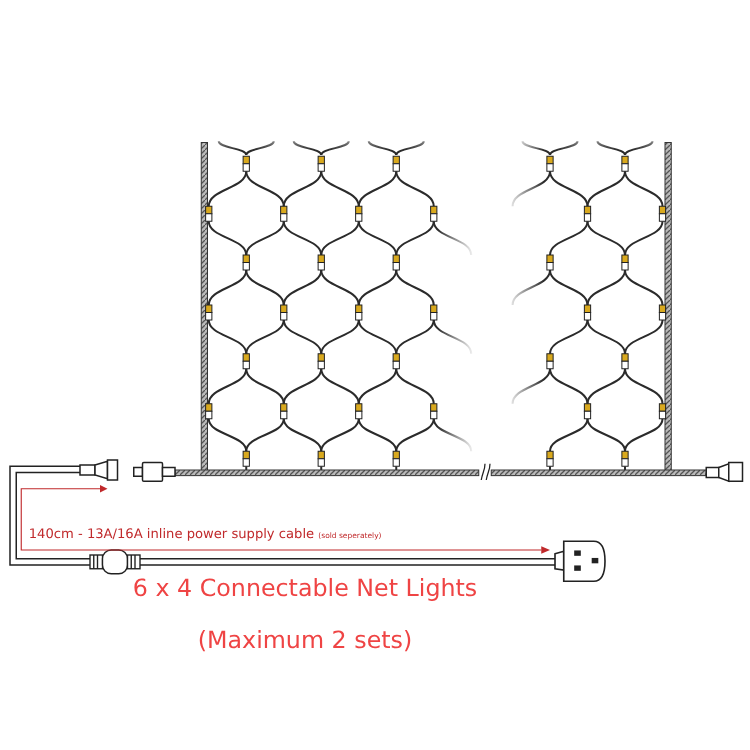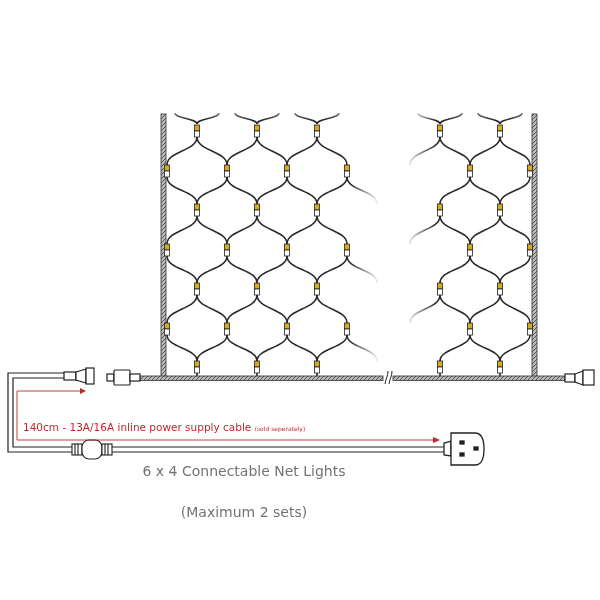--- a/index.html
+++ b/index.html
@@ -1,18 +1,18 @@
 <!DOCTYPE html>
 <html><head>
 <meta charset="utf-8">
 <style>
   html, body { margin: 0; padding: 0; background: #ffffff; }
   body { width: 600px; height: 600px; position: relative; overflow: hidden; font-family: "DejaVu Sans", sans-serif; }
   #diagram { position: absolute; left: 0; top: 0; width: 600px; height: 600px; }
-  .caption { position: absolute; left: 0; width: 488px; text-align: center; color: #737373; font-size: 14px; line-height: 18px; }
+  .caption { position: absolute; left: 0; width: 488px; text-align: center; color: #ef4444; font-size: 19px; line-height: 18px; }
   .caption-line1 { top: 462px; }
   .caption-line2 { top: 503px; }
   .note { position: absolute; left: 23px; top: 421px; color: #c0292b; font-size: 10.5px; white-space: nowrap; }
   .note small { font-size: 6px; }
 </style>
 </head>
 <body>
 
 <svg id="diagram" viewBox="0 0 600 600" xmlns="http://www.w3.org/2000/svg">
   <defs>

